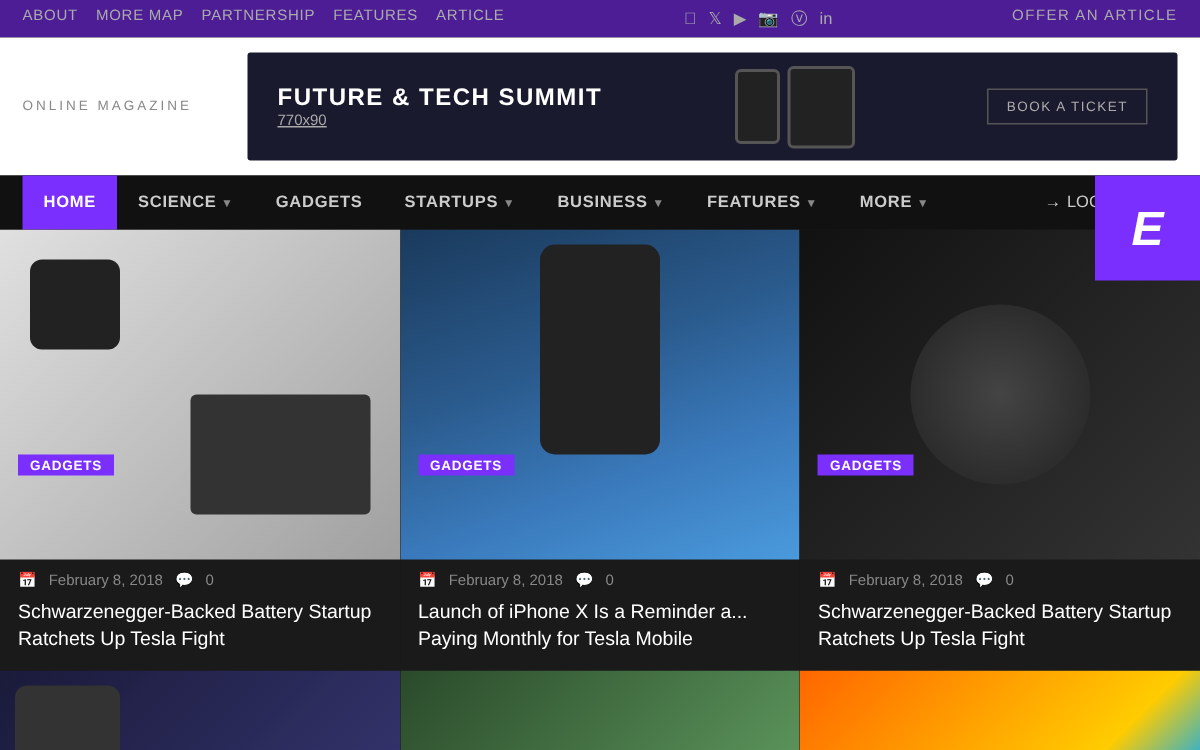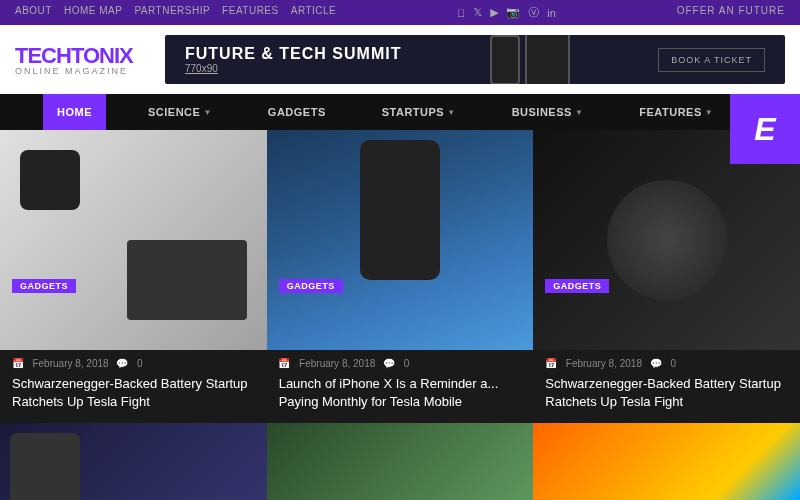--- a/index.html
+++ b/index.html
@@ -30,21 +30,21 @@
       gap: 20px;
     }
     .logo-area { min-width: 130px; }
     .logo-title { font-size: 22px; font-weight: 900; color: #111; letter-spacing: -1px; }
     .logo-title span { color: #7b2fff; }
     .logo-sub { font-size: 9px; color: #888; letter-spacing: 2px; text-transform: uppercase; margin-top: -3px; }
 
     .banner {
       flex: 1;
       background: #1a1a2e;
-      height: 49px;
+      height: 72px;
       display: flex;
       align-items: center;
       justify-content: space-between;
       padding: 0 20px;
       border-radius: 2px;
       overflow: hidden;
       gap: 35px;
     }
     .banner-text { color: #fff; font-size: 16px; font-weight: 700; letter-spacing: 1px; }
     .banner-sub { color: #aaa; font-size: 10px; text-decoration: underline; }
@@ -87,21 +87,20 @@
       font-size: 11px;
       font-weight: 600;
       color: #ccc;
       cursor: pointer;
       letter-spacing: 0.5px;
       text-transform: uppercase;
       display: flex;
       align-items: center;
       gap: 3px;
       position: relative;
-      margin-left: 28px;
     }
     .nav-item.active { color: #fff; background: #7b2fff; }
     .nav-item .arrow { font-size: 8px; color: #888; }
     .nav-right { display: flex; align-items: center; gap: 8px; font-size: 11px; color: #ccc; }
     .login-btn { cursor: pointer; display: flex; align-items: center; gap: 4px; }
 
     
     .elementor-badge {
       position: absolute;
       right: 0;
@@ -269,41 +268,38 @@
       overflow: hidden;
       cursor: pointer;
     }
   </style>
 </head>
 <body>
 
 <div class="top-bar">
   <div class="top-bar-left">
     <a>ABOUT</a>
-    <a>HOME MAP</a>
+    <a>MORE MAP</a>
     <a>PARTNERSHIP</a>
     <a>FEATURES</a>
     <a>ARTICLE</a>
   </div>
   <div class="top-bar-social">
     <span></span>
     <span>𝕏</span>
     <span>▶</span>
     <span>📷</span>
     <span>ⓥ</span>
     <span>in</span>
   </div>
-  <div class="top-bar-right">OFFER AN FUTURE</div>
+  <div class="top-bar-right">OFFER AN ARTICLE</div>
 </div>
 
 <div class="header">
   <div class="logo-area">
-    <div class="logo-title">
-      <span>TECHTO</span><span style="color:#7b2fff;">NIX</span>
-    </div>
     <div class="logo-sub">ONLINE MAGAZINE</div>
   </div>
 
   <div class="banner">
     <div>
       <div class="banner-text">FUTURE &amp; TECH SUMMIT</div>
       <div class="banner-sub">770x90</div>
     </div>
     <div class="banner-devices">
       <div class="device-phone"></div>

